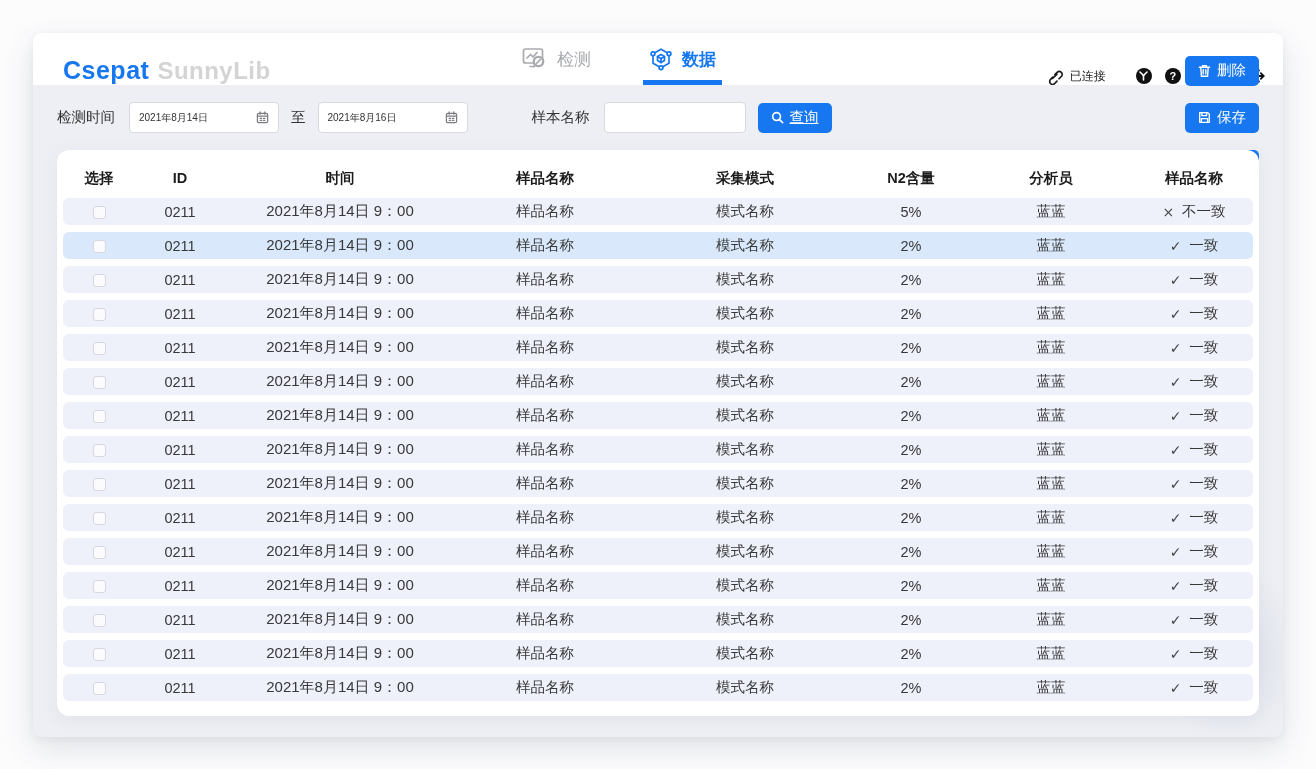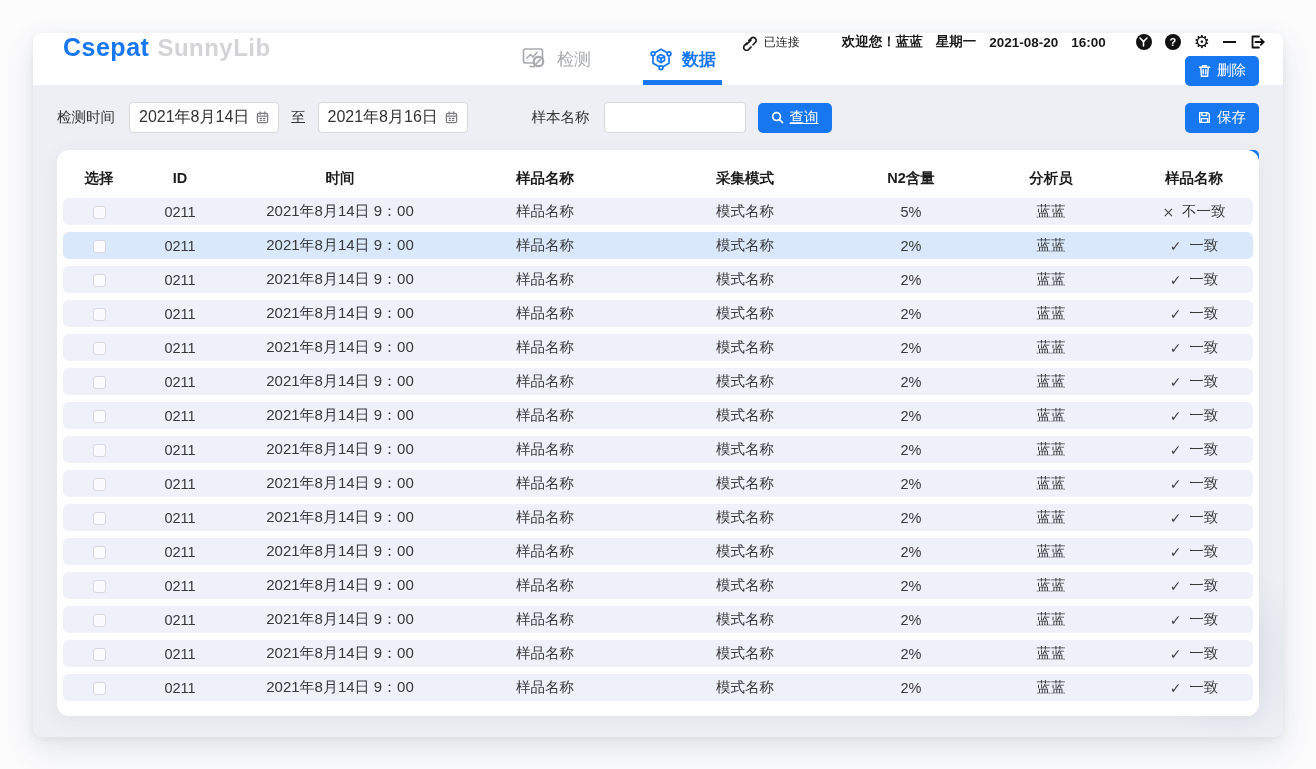--- a/index.html
+++ b/index.html
@@ -12,21 +12,21 @@
     color:#333;
   }
   .app-window {
     position:absolute; left:33px; top:33px; width:1250px; height:704px;
     background:#edeff4; border-radius:8px; overflow:hidden;
     box-shadow:0 12px 32px rgba(60,70,90,.14), 0 2px 8px rgba(60,70,90,.07);
   }
   
   .app-header {
     position:relative; height:52px; background:#ffffff;
-    display:flex; align-items:flex-start; padding:0 18px 0 30px;gap:32px;
+    display:flex; align-items:flex-end; padding:0 18px 0 30px;gap:32px;
   }
   .brand { display:flex; align-items:baseline; gap:8px; }
   .brand-primary { font-size:25px; font-weight:bold; color:#1677f0; letter-spacing:.5px; }
   .brand-secondary { font-size:24px; font-weight:bold; color:#d4d4d6; letter-spacing:.5px; }
   .tabs { position:absolute; left:487px; top:0; height:52px; display:flex; gap:54px; }
   .tab { position:relative; display:flex; align-items:center; gap:9px; height:100%;
          font-size:17px; color:#a8aaae; cursor:pointer; padding:0 2px; }
   .tab.active { color:#1677f0; font-weight:bold; }
   .tab.active::after { content:""; position:absolute; left:-4px; right:-4px; bottom:0;
          height:5px; background:#1677f0; }
@@ -38,21 +38,21 @@
   .circle-ico { width:16px; height:16px; border-radius:50%; background:#111; color:#fff;
          display:flex; align-items:center; justify-content:center; font-size:11px; font-weight:bold; cursor:pointer; }
   .gear-ico { font-size:18px; color:#111; line-height:1; cursor:pointer; font-family:"DejaVu Sans",sans-serif; }
   .min-ico { width:13px; height:2.5px; background:#111; cursor:pointer; }
   .icon-btn { cursor:pointer; display:flex; align-items:center; }
   
   .filter-bar { height:65px; display:flex; align-items:center; padding:0 24px; position:relative; }
   .filter-label { font-size:14.5px; color:#333; margin-right:14px; white-space:nowrap; }
   .date-input { width:150px; height:31px; background:#fff; border:1px solid #d9d9df; border-radius:4px;
          display:flex; align-items:center; justify-content:space-between; padding:12px 9px;
-         font-size:16px; color:#333; cursor:pointer; white-space:nowrap; }
+         font-size:10px; color:#333; cursor:pointer; white-space:nowrap; }
   .range-sep { margin:0 12px; font-size:14.5px; color:#333; }
   .sample-label { margin-left:64px; }
   .text-input { width:142px; height:31px; background:#fff; border:1px solid #d9d9df; border-radius:4px;
          padding:0 8px; font-size:14px; color:#333; outline:none; }
   .btn { display:inline-flex; align-items:center; gap:6px; background:#1677f0; color:#fff;
          border:none; border-radius:5px; font-size:14.5px; padding:0 13px; height:30px;
          cursor:pointer; font-family:inherit; white-space:nowrap; }
   .query-btn { margin-left:12px;text-decoration:underline; }
   .action-btns { margin-left:auto; display:flex; gap:17px;flex-direction:column; }
   
@@ -127,26 +127,20 @@
       <div class="conn">
         <span>
           <svg width="17" height="17" viewBox="0 0 18 18" fill="none" stroke="#1b1b1b" stroke-width="1.8" stroke-linecap="round">
             <path d="M7.2 9.6 l-2.4 2.4 a3.1 3.1 0 0 0 4.4 4.4 l2.4 -2.4"></path>
             <path d="M10.8 8.4 l2.4 -2.4 a3.1 3.1 0 0 0 -4.4 -4.4 l-2.4 2.4" transform="translate(3,3)"></path>
             <line x1="7" y1="11" x2="11.6" y2="6.4"></line>
           </svg>
         </span>
         <span>已连接</span>
       </div>
-      <div class="welcome-group">
-        <span>欢迎您！蓝蓝</span>
-        <span>星期一</span>
-        <span>2021-08-20</span>
-        <span>16:00</span>
-      </div>
       <div class="win-icons">
         <div class="circle-ico icon-btn">
           <svg width="9" height="10" viewBox="0 0 9 10" fill="none" stroke="#fff" stroke-width="1.6" stroke-linecap="round">
             <line x1="4.5" y1="4.5" x2="4.5" y2="9"></line>
             <line x1="4.5" y1="4.5" x2="1" y2="1"></line>
             <line x1="4.5" y1="4.5" x2="8" y2="1"></line>
           </svg>
         </div>
         <div class="circle-ico icon-btn">
           <span>?</span>

